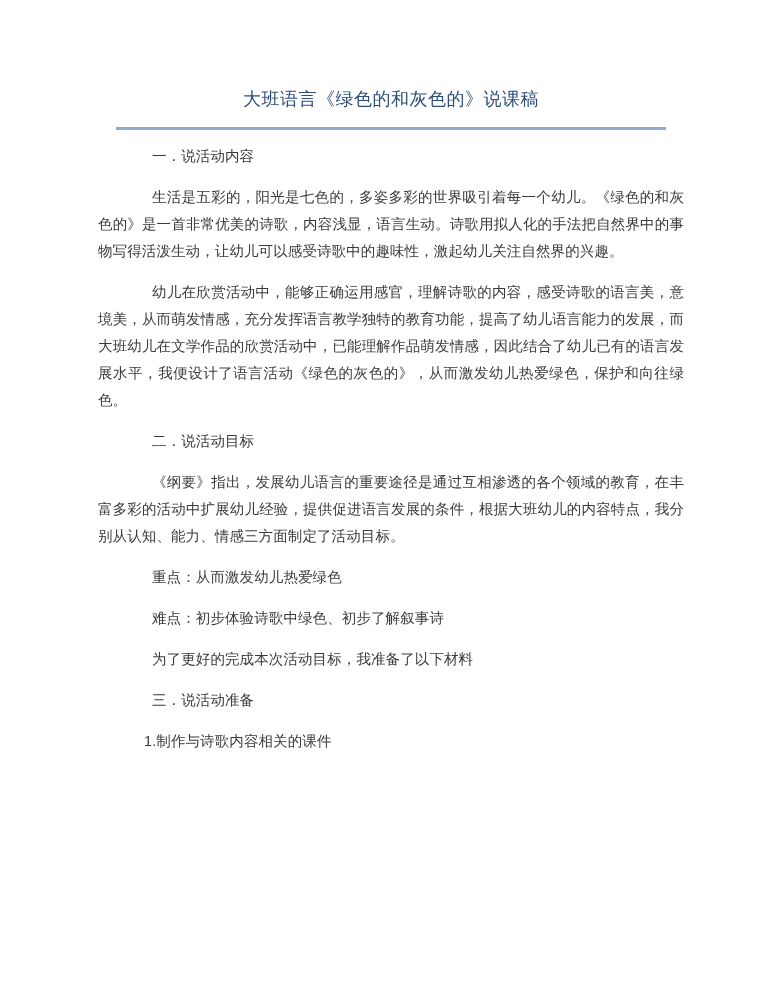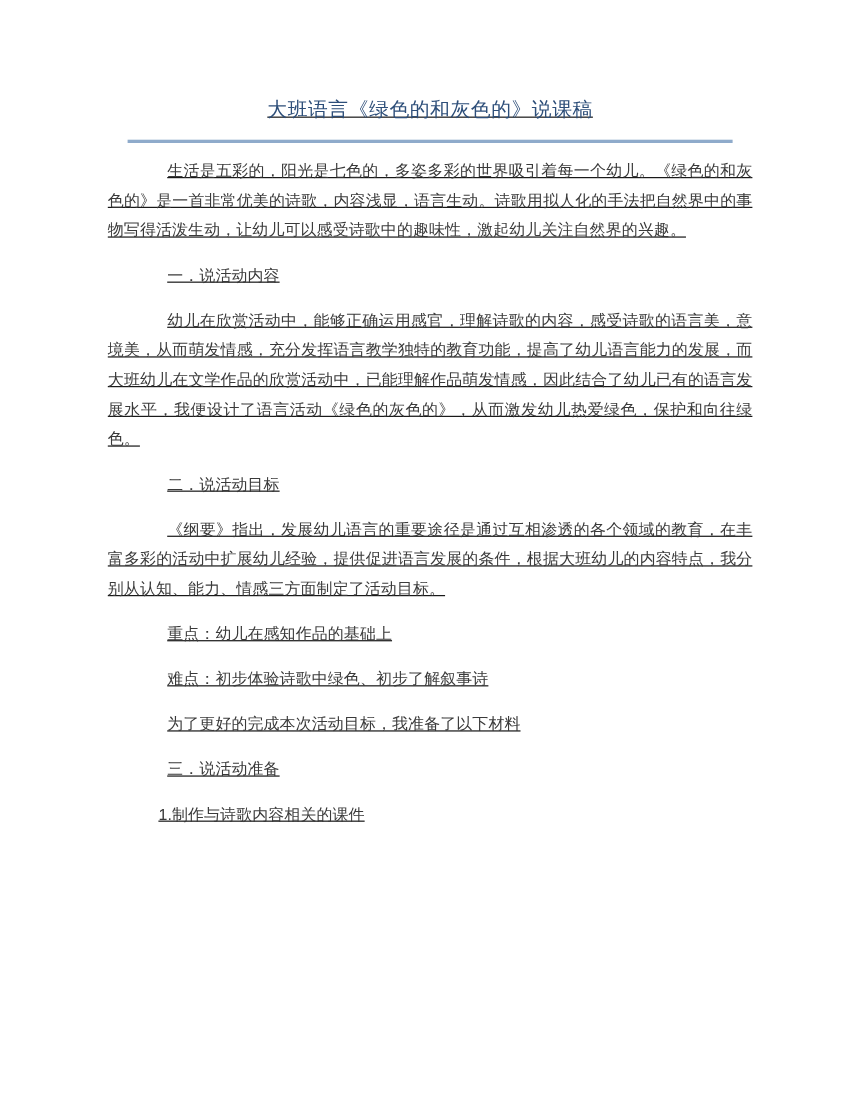--- a/index.html
+++ b/index.html
@@ -17,21 +17,20 @@
     width: 770px;
     height: 1000px;
     font-family: "Liberation Sans", sans-serif;
     overflow: hidden;
   }
   .page {
     width: 770px;
     height: 1000px;
     background: #ffffff;
     padding: 86px 86px 0 98px;
-    text-decoration: underline;
   }
   .doc-title {
     margin: 0;
     font-size: 18px;
     line-height: 26px;
     font-weight: 400;
     text-align: center;
     color: var(--title-color);
     letter-spacing: 0.5px;
   }
@@ -58,24 +57,24 @@
     text-indent: 46px;
   }
 </style>
 </head>
 <body>
 
 <div class="page">
   <h1 class="doc-title">大班语言《绿色的和灰色的》说课稿</h1>
   <hr class="divider">
   <div class="doc-body">
+    <p class="para heading">一．说活动内容</p>
     <p class="para">生活是五彩的，阳光是七色的，多姿多彩的世界吸引着每一个幼儿。《绿色的和灰色的》是一首非常优美的诗歌，内容浅显，语言生动。诗歌用拟人化的手法把自然界中的事物写得活泼生动，让幼儿可以感受诗歌中的趣味性，激起幼儿关注自然界的兴趣。</p>
-    <p class="para heading">一．说活动内容</p>
     <p class="para">幼儿在欣赏活动中，能够正确运用感官，理解诗歌的内容，感受诗歌的语言美，意境美，从而萌发情感，充分发挥语言教学独特的教育功能，提高了幼儿语言能力的发展，而大班幼儿在文学作品的欣赏活动中，已能理解作品萌发情感，因此结合了幼儿已有的语言发展水平，我便设计了语言活动《绿色的灰色的》，从而激发幼儿热爱绿色，保护和向往绿色。</p>
     <p class="para heading">二．说活动目标</p>
     <p class="para">《纲要》指出，发展幼儿语言的重要途径是通过互相渗透的各个领域的教育，在丰富多彩的活动中扩展幼儿经验，提供促进语言发展的条件，根据大班幼儿的内容特点，我分别从认知、能力、情感三方面制定了活动目标。</p>
-    <p class="para">重点：幼儿在感知作品的基础上</p>
+    <p class="para">重点：从而激发幼儿热爱绿色</p>
     <p class="para">难点：初步体验诗歌中绿色、初步了解叙事诗</p>
     <p class="para">为了更好的完成本次活动目标，我准备了以下材料</p>
     <p class="para heading">三．说活动准备</p>
     <p class="para numbered">1.制作与诗歌内容相关的课件</p>
   </div>
 </div>
 
 </body></html>

